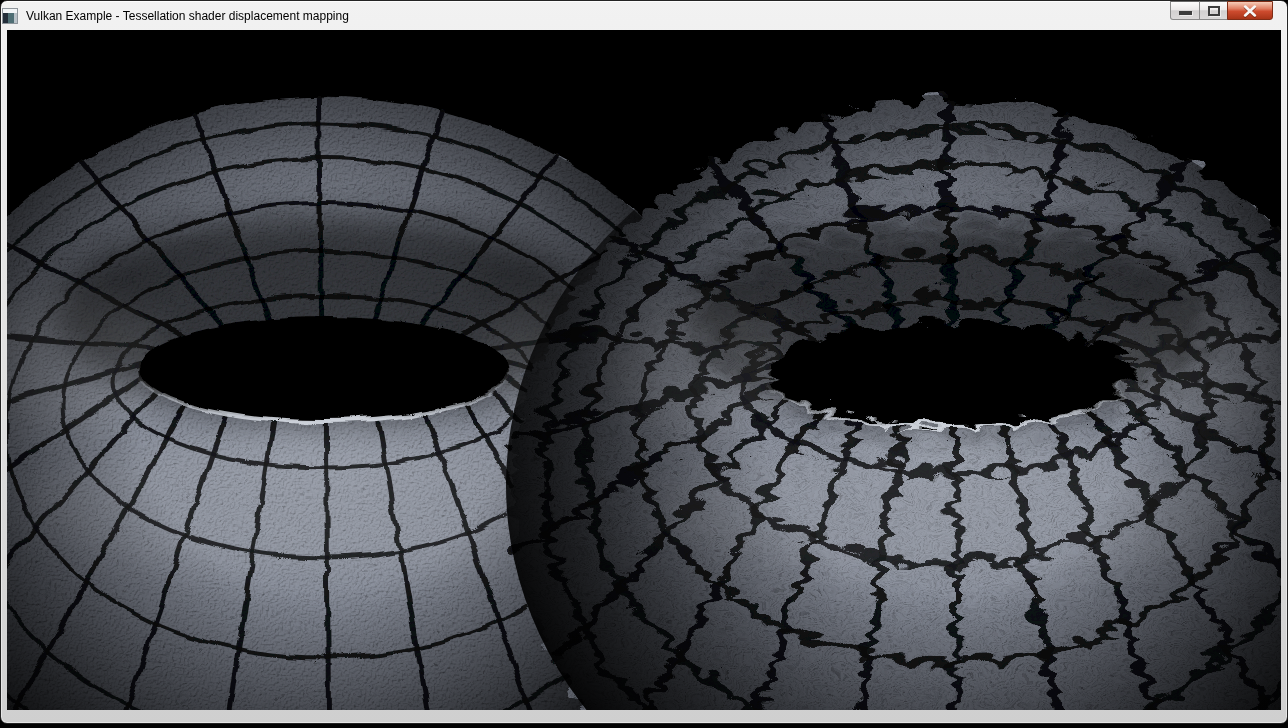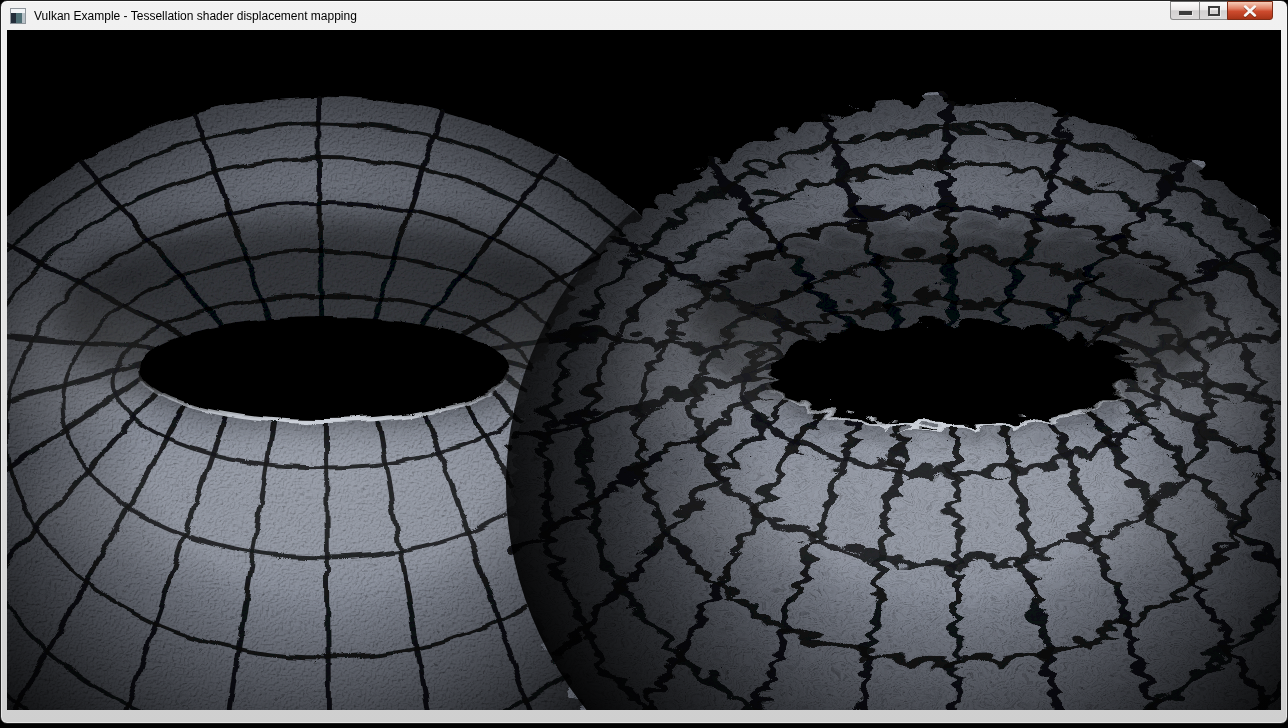--- a/index.html
+++ b/index.html
@@ -8,21 +8,21 @@
     background:#020202;
     font-family:"Liberation Sans", sans-serif;
   }
   .window{
     position:absolute;left:0;top:0;width:1286px;height:722px;
     border:1px solid #242424;border-radius:7px;
     background:linear-gradient(180deg,#f2f2f2 0%,#e2e2e2 45%,#cfcfcf 100%);
     box-shadow:inset 0 1px 0 rgba(255,255,255,.75), inset 0 0 0 1px rgba(255,255,255,.45);
   }
   .titlebar{
-    height:29px;display:flex;align-items:center;padding-left:9px;
+    height:29px;display:flex;align-items:center;padding-left:1px;
     position:relative;border-radius:7px 7px 0 0;
   }
   .app-icon{
     width:16px;height:16px;position:relative;flex:0 0 auto;
     border:1px solid #8f969c;background:#e8ecef;box-sizing:border-box;overflow:hidden;
   }
   .app-icon .ic-top{position:absolute;left:0;top:0;width:14px;height:4px;background:#f2f5f7;}
   .app-icon .ic-left{position:absolute;left:0;top:4px;width:5px;height:10px;background:#232e3a;}
   .app-icon .ic-mid{position:absolute;left:5px;top:4px;width:6px;height:10px;background:#4e6e74;}
   .app-icon .ic-right{position:absolute;left:11px;top:4px;width:3px;height:10px;background:#b9c2c8;}

